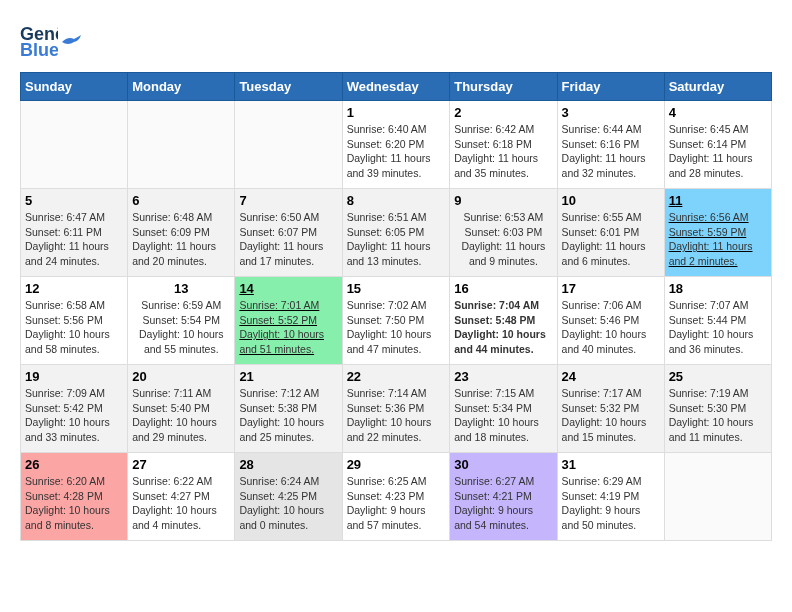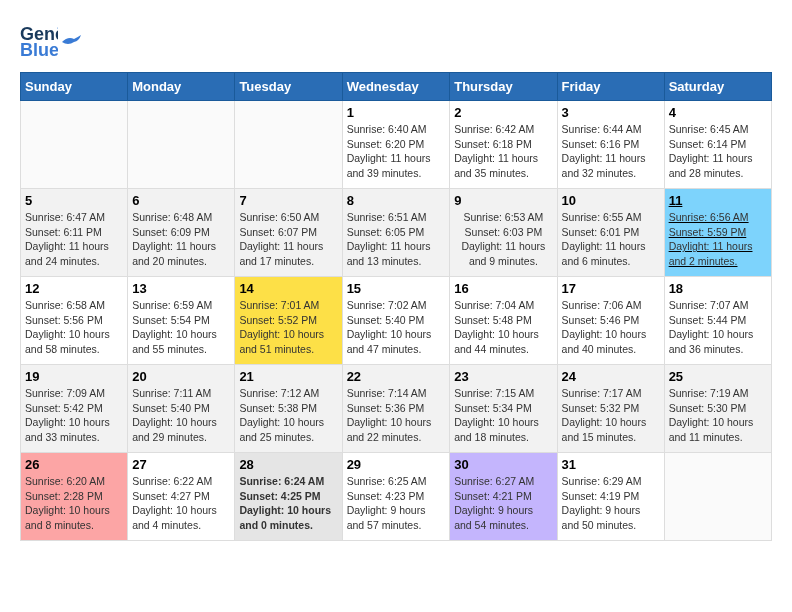--- a/index.html
+++ b/index.html
@@ -202,44 +202,44 @@
         </td>
       </tr>
       <tr>
         <td style="background: rgb(255, 255, 255);">
           <div class="day-number">12</div>
           <div class="day-info" style="white-space: pre-line;">Sunrise: 6:58 AM
 Sunset: 5:56 PM
 Daylight: 10 hours
 and 58 minutes.</div>
         </td>
-        <td style="background: rgb(255, 255, 255);">
+        <td style="background: rgb(255, 255, 255); text-align: center;">
           <div class="day-number">13</div>
           <div class="day-info" style="white-space: pre-line;">Sunrise: 6:59 AM
 Sunset: 5:54 PM
 Daylight: 10 hours
 and 55 minutes.</div>
         </td>
-        <td style="background: #fde047;">
+        <td style="background: #86efac; text-decoration: underline;">
           <div class="day-number">14</div>
           <div class="day-info" style="white-space: pre-line;">Sunrise: 7:01 AM
 Sunset: 5:52 PM
 Daylight: 10 hours
 and 51 minutes.</div>
         </td>
         <td style="background: rgb(255, 255, 255);">
           <div class="day-number">15</div>
           <div class="day-info" style="white-space: pre-line;">Sunrise: 7:02 AM
-Sunset: 5:40 PM
+Sunset: 7:50 PM
 Daylight: 10 hours
 and 47 minutes.</div>
         </td>
         <td style="background: rgb(255, 255, 255);">
           <div class="day-number">16</div>
-          <div class="day-info" style="white-space: pre-line;">Sunrise: 7:04 AM
+          <div class="day-info" style="white-space: pre-line; font-weight: bold;">Sunrise: 7:04 AM
 Sunset: 5:48 PM
 Daylight: 10 hours
 and 44 minutes.</div>
         </td>
         <td style="background: rgb(255, 255, 255);">
           <div class="day-number">17</div>
           <div class="day-info" style="white-space: pre-line;">Sunrise: 7:06 AM
 Sunset: 5:46 PM
 Daylight: 10 hours
 and 40 minutes.</div>
@@ -300,34 +300,34 @@
           <div class="day-info" style="white-space: pre-line;">Sunrise: 7:19 AM
 Sunset: 5:30 PM
 Daylight: 10 hours
 and 11 minutes.</div>
         </td>
       </tr>
       <tr>
         <td style="background: #fca5a5;">
           <div class="day-number">26</div>
           <div class="day-info" style="white-space: pre-line;">Sunrise: 6:20 AM
-Sunset: 2:28 PM
+Sunset: 4:28 PM
 Daylight: 10 hours
 and 8 minutes.</div>
         </td>
         <td style="background: rgb(255, 255, 255);">
           <div class="day-number">27</div>
           <div class="day-info" style="white-space: pre-line;">Sunrise: 6:22 AM
 Sunset: 4:27 PM
 Daylight: 10 hours
 and 4 minutes.</div>
         </td>
         <td style="background: #e5e5e5;">
           <div class="day-number">28</div>
-          <div class="day-info" style="white-space: pre-line; font-weight: bold;">Sunrise: 6:24 AM
+          <div class="day-info" style="white-space: pre-line;">Sunrise: 6:24 AM
 Sunset: 4:25 PM
 Daylight: 10 hours
 and 0 minutes.</div>
         </td>
         <td style="background: rgb(255, 255, 255);">
           <div class="day-number">29</div>
           <div class="day-info" style="white-space: pre-line;">Sunrise: 6:25 AM
 Sunset: 4:23 PM
 Daylight: 9 hours
 and 57 minutes.</div>

